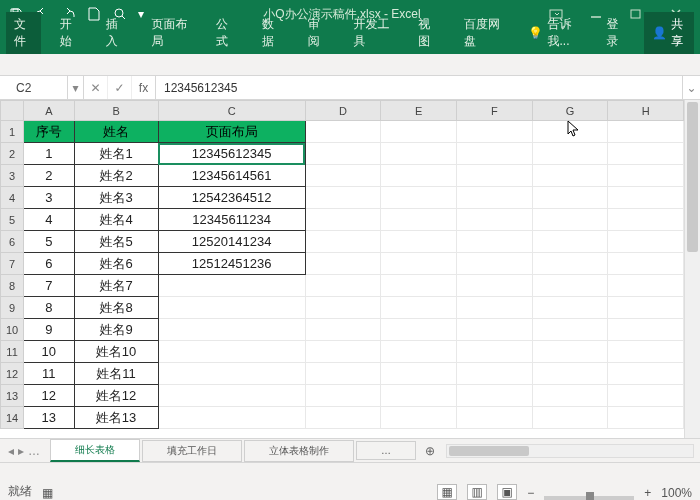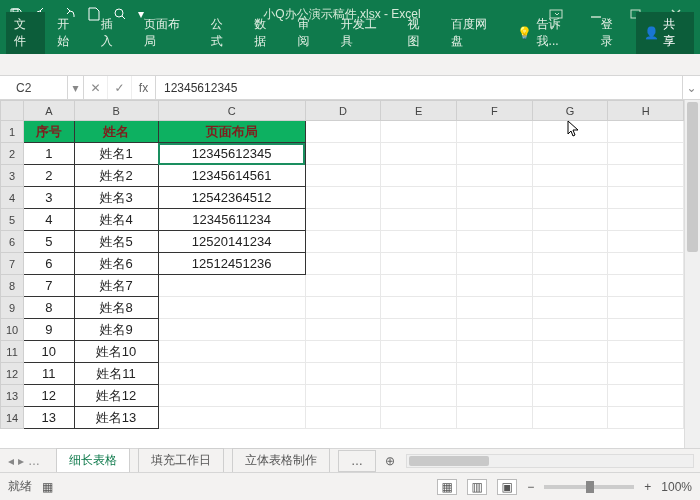--- a/index.html
+++ b/index.html
@@ -3,55 +3,55 @@
 <meta charset="utf-8">
 <style>
 *{box-sizing:border-box;margin:0;padding:0;font-family:"Microsoft YaHei",Arial,sans-serif;font-size:12px;user-select:none}
 body{background:#fff;width:700px;height:500px;overflow:hidden;display:flex;flex-direction:column}
 .titlebar{background:#0f7a4c;height:28px;display:flex;align-items:center;color:#fff;padding:0 4px}
 .qat{display:flex;gap:2px;align-items:center}
 .qat-btn{width:24px;height:22px;display:flex;align-items:center;justify-content:center;color:#fff}
 .title-text{flex:1;text-align:center;color:#d5ead8;font-size:12px}
 .winctrl{display:flex}
 .winbtn{width:40px;height:28px;display:flex;align-items:center;justify-content:center;color:#c9e0cc}
-.ribbon-tabs{background:#0f7a4c;height:26px;display:flex;align-items:flex-end;color:#fff;padding:0 6px;gap:4px}
+.ribbon-tabs{background:#0f7a4c;height:26px;display:flex;align-items:flex-end;color:#fff;padding:0 6px;gap:11px}
 .rtab{padding:4px 8px;color:#e5f1e6;font-size:12px;cursor:pointer}
 .rtab.file{background:#0c5d3a}
 .rtab-tell{display:flex;align-items:center;gap:4px}
 .rtab-share{background:#0c5d3a;display:flex;align-items:center;gap:4px;padding:4px 8px}
 .ribbon-body{height:22px;background:#f3f2f1;border-bottom:1px solid #d6d6d6}
 .fx-row{height:24px;display:flex;align-items:stretch;border-bottom:1px solid #d6d6d6;background:#fff}
 .namebox{width:68px;border-right:1px solid #d6d6d6;display:flex;align-items:center;padding:0 16px;color:#444}
 .nb-dd{width:16px;border-right:1px solid #d6d6d6;display:flex;align-items:center;justify-content:center;color:#888}
 .fx-btn{width:24px;display:flex;align-items:center;justify-content:center;color:#888;border-right:1px solid #eee}
 .fx-lbl{width:24px;display:flex;align-items:center;justify-content:center;color:#666;border-right:1px solid #d6d6d6}
 .fx-input{flex:1;padding:0 8px;display:flex;align-items:center;color:#333}
 .fx-exp{width:18px;border-left:1px solid #d6d6d6;display:flex;align-items:center;justify-content:center;color:#888}
 .grid-wrap{flex:1;display:flex;overflow:hidden;position:relative}
 .grid{flex:1;overflow:hidden;position:relative}
 table{border-collapse:collapse;width:100%}
 .colhdr th{background:#e6e6e6;border:1px solid #cfcfcf;height:20px;color:#444;font-weight:normal;font-size:11px}
 .colhdr th.corner{background:#e6e6e6;width:22px}
 .rowhdr{background:#e6e6e6;border:1px solid #cfcfcf;width:22px;text-align:center;color:#444;font-size:11px}
 td{border:1px solid #d0d0d0;height:22px;text-align:center;font-size:13px;color:#222}
 td.empty{border:1px solid #e8e8e8}
-.hdr-cell{background:#0db161;color:#7f1d1d;font-weight:bold;border:1px solid #333!important}
+.hdr-cell{background:#0db161;color:#000000;font-weight:normal;border:1px solid #333!important}
 .bord{border:1px solid #333!important}
 .sel{outline:2px solid #1a8e5f;outline-offset:-2px}
 .colA{width:48px}.colB{width:80px}.colC{width:140px}.colD,.colE,.colF,.colG,.colH{width:72px}
 .vscroll{width:16px;background:#f0f0f0;border-left:1px solid #ddd;position:relative}
 .vthumb{position:absolute;left:2px;right:2px;top:2px;height:150px;background:#c9c9c9;border-radius:2px}
 .sheet-tabs{height:24px;display:flex;align-items:center;border-top:1px solid #d6d6d6;background:#f3f2f1}
 .st-nav{display:flex;gap:4px;padding:0 8px;color:#888}
-.stab{padding:3px 12px;border:1px solid #cfcfcf;border-bottom:2px solid #0f7a4c;background:#fff;color:#0f7a4c;font-size:12px;margin-left:8px}
+.stab{padding:3px 24px;border:1px solid #cfcfcf;border-bottom:2px solid #0f7a4c;background:#fff;color:#0f7a4c;font-size:10px;margin-left:2px}
 .stab.inactive{border-bottom:1px solid #cfcfcf;background:#f3f2f1;color:#555}
 .st-add{width:20px;text-align:center;color:#666;margin-left:4px}
 .hscroll{flex:1;height:14px;background:#f0f0f0;margin:0 6px;border:1px solid #ddd;position:relative}
 .hthumb{position:absolute;left:2px;top:1px;width:80px;bottom:1px;background:#c9c9c9;border-radius:2px}
-.status{height:28px;background:#f3f2f1;border-top:1px solid #d6d6d6;display:flex;align-items:center;padding:0 8px;gap:10px;color:#555;font-size:11px}
+.status{height:38px;background:#f3f2f1;border-top:1px solid #d6d6d6;display:flex;align-items:flex-end;padding:0 8px;gap:10px;color:#555;font-size:11px}
 .status .spacer{flex:1}
 .viewbtn{width:20px;height:16px;border:1px solid #bbb;background:#fff;display:flex;align-items:center;justify-content:center}
 .zoom-slider{width:90px;height:4px;background:#ccc;position:relative}
 .zoom-thumb{position:absolute;left:42px;top:-4px;width:8px;height:12px;background:#888}
 .cursor{position:absolute;pointer-events:none}
 svg{display:block}
 </style>
 </head>
 <body>
 

